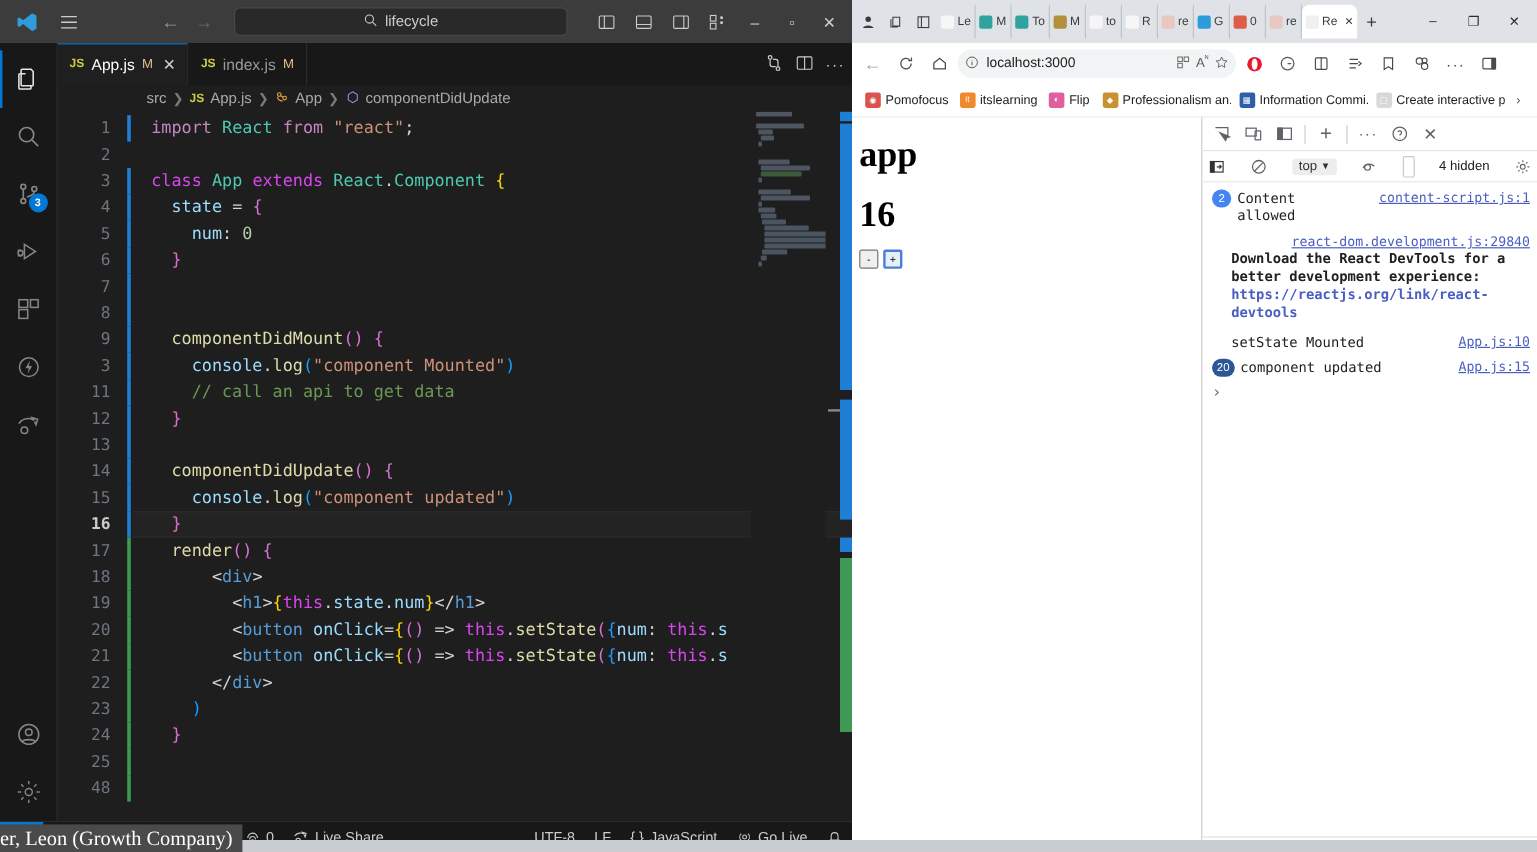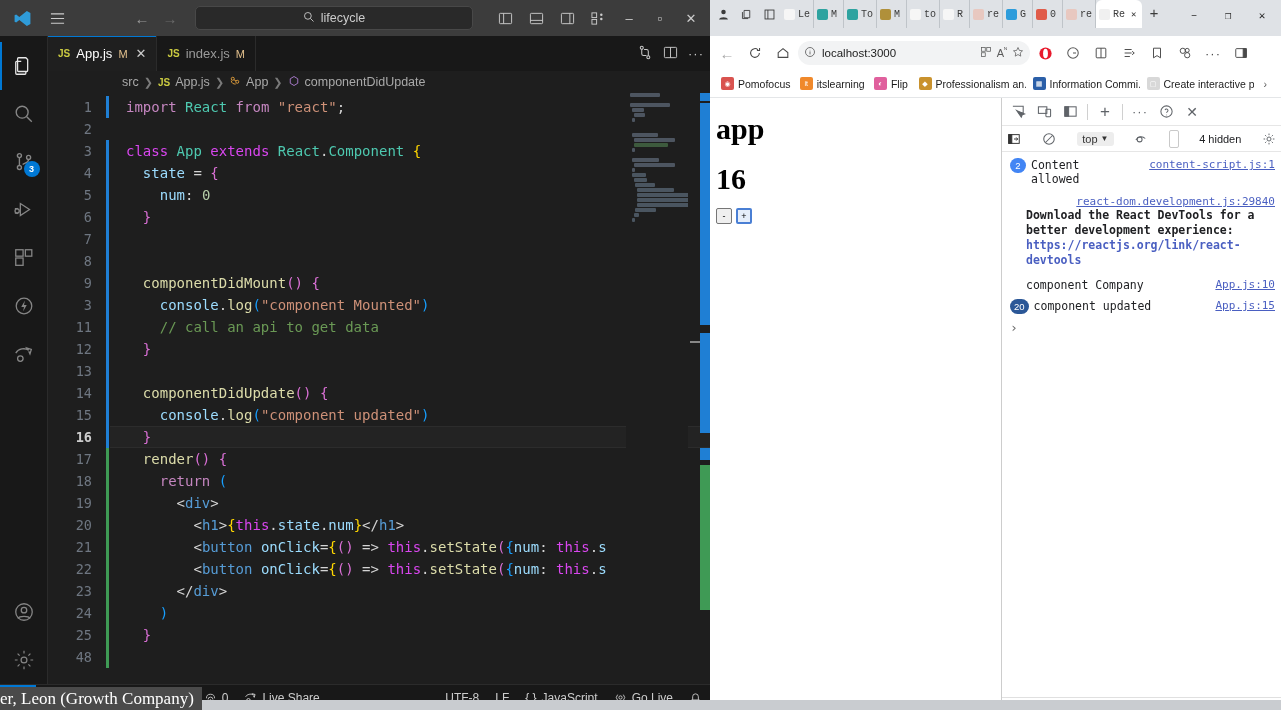--- a/index.html
+++ b/index.html
@@ -123,21 +123,21 @@
     position: absolute; left: 0; bottom: -2px; background: #4a4a4a; color: #fff;
     font-size: 17px; padding: 2px 8px 3px 0; white-space: nowrap; z-index: 50;
     font-family: "Liberation Serif", serif;
   }
 
   
   #browser {
     position: absolute; left: 710px; top: 0; width: 571px; height: 710px;
     background: #ffffff; overflow: hidden;
   }
-  .br-tabstrip { height: 36px; background: #dfe2e6; display: flex; align-items: flex-start; padding: 0 2px; gap: 1px; font-family: Liberation Mono, monospace; }
+  .br-tabstrip { height: 36px; background: #dfe2e6; display: flex; align-items: center; padding: 0 2px; gap: 1px; }
   .tab-ctrl { width: 22px; height: 28px; display: flex; align-items: center; justify-content: center; color: #3b3b3b; }
   .mini-tab {
     height: 28px; min-width: 30px; display: flex; align-items: center; gap: 3px;
     padding: 0 3px; font-size: 10px; color: #3b3b3b; border-right: 1px solid #bfc4c9;
     overflow: hidden; white-space: nowrap;
   }
   .mini-tab.active { background: #fff; border-radius: 6px 6px 0 0; border-right: none; min-width: 46px; }
   .favdot { width: 11px; height: 11px; border-radius: 2px; flex-shrink: 0; }
   .win-controls { margin-left: auto; display: flex; }
   .wc { width: 34px; height: 30px; display: flex; align-items: center; justify-content: center; color: #2b2b2b; font-size: 11px; }
@@ -438,21 +438,20 @@
               <div class="cl">&nbsp;</div>
               <div class="cl">  <span class="fn">componentDidMount</span><span class="br2">()</span> <span class="br2">{</span></div>
               <div class="cl">    <span class="var">console</span><span class="pun">.</span><span class="fn">log</span><span class="br3">(</span><span class="str">"component Mounted"</span><span class="br3">)</span></div>
               <div class="cl">    <span class="com">// call an api to get data</span></div>
               <div class="cl">  <span class="br2">}</span></div>
               <div class="cl">&nbsp;</div>
               <div class="cl">  <span class="fn">componentDidUpdate</span><span class="br2">()</span> <span class="br2">{</span></div>
               <div class="cl">    <span class="var">console</span><span class="pun">.</span><span class="fn">log</span><span class="br3">(</span><span class="str">"component updated"</span><span class="br3">)</span></div>
               <div class="cl active">  <span class="br2">}</span></div>
               <div class="cl">  <span class="fn">render</span><span class="br2">()</span> <span class="br2">{</span></div>
-              <div class="cl">    <span class="kw2">return</span> <span class="br3">(</span></div>
               <div class="cl">      <span class="pun">&lt;</span><span class="tag">div</span><span class="pun">&gt;</span></div>
               <div class="cl">        <span class="pun">&lt;</span><span class="tag">h1</span><span class="pun">&gt;</span><span class="br1">{</span><span class="kw">this</span><span class="pun">.</span><span class="prop">state</span><span class="pun">.</span><span class="prop">num</span><span class="br1">}</span><span class="pun">&lt;/</span><span class="tag">h1</span><span class="pun">&gt;</span></div>
               <div class="cl">        <span class="pun">&lt;</span><span class="tag">button</span> <span class="prop">onClick</span><span class="op">=</span><span class="br1">{</span><span class="br2">()</span> <span class="op">=&gt;</span> <span class="kw">this</span><span class="pun">.</span><span class="fn">setState</span><span class="br2">(</span><span class="br3">{</span><span class="var">num</span><span class="pun">:</span> <span class="kw">this</span><span class="pun">.</span><span class="var">s</span></div>
               <div class="cl">        <span class="pun">&lt;</span><span class="tag">button</span> <span class="prop">onClick</span><span class="op">=</span><span class="br1">{</span><span class="br2">()</span> <span class="op">=&gt;</span> <span class="kw">this</span><span class="pun">.</span><span class="fn">setState</span><span class="br2">(</span><span class="br3">{</span><span class="var">num</span><span class="pun">:</span> <span class="kw">this</span><span class="pun">.</span><span class="var">s</span></div>
               <div class="cl">      <span class="pun">&lt;/</span><span class="tag">div</span><span class="pun">&gt;</span></div>
               <div class="cl">    <span class="br3">)</span></div>
               <div class="cl">  <span class="br2">}</span></div>
             </div>
 
           <div class="minimap" id="minimap">
@@ -836,21 +835,21 @@
             <span class="msg-text" style="max-width:92px;">Content allowed</span>
             <span class="msg-src" style="margin-left:auto;">content-script.js:1</span>
           </div>
           <div class="msg" style="display:block;padding-left:24px;padding-top:6px;">
             <div style="text-align:right;"><span class="msg-src">react-dom.development.js:29840</span></div>
             <div class="msg-text" style="font-weight:bold;line-height:15px;">
               <span>Download the React DevTools for a better development experience: </span><span class="lnk">https://reactjs.org/link/react-devtools</span>
             </div>
           </div>
           <div class="msg" style="padding-left:24px;padding-top:8px;">
-            <span class="msg-text">component Company</span>
+            <span class="msg-text">setState Mounted</span>
             <span class="msg-src">App.js:10</span>
           </div>
           <div class="msg" style="padding-top:5px;">
             <span class="cbadge dark">20</span>
             <span class="msg-text">component updated</span>
             <span class="msg-src">App.js:15</span>
           </div>
           <div class="prompt-row">›</div>
         </div>
 

